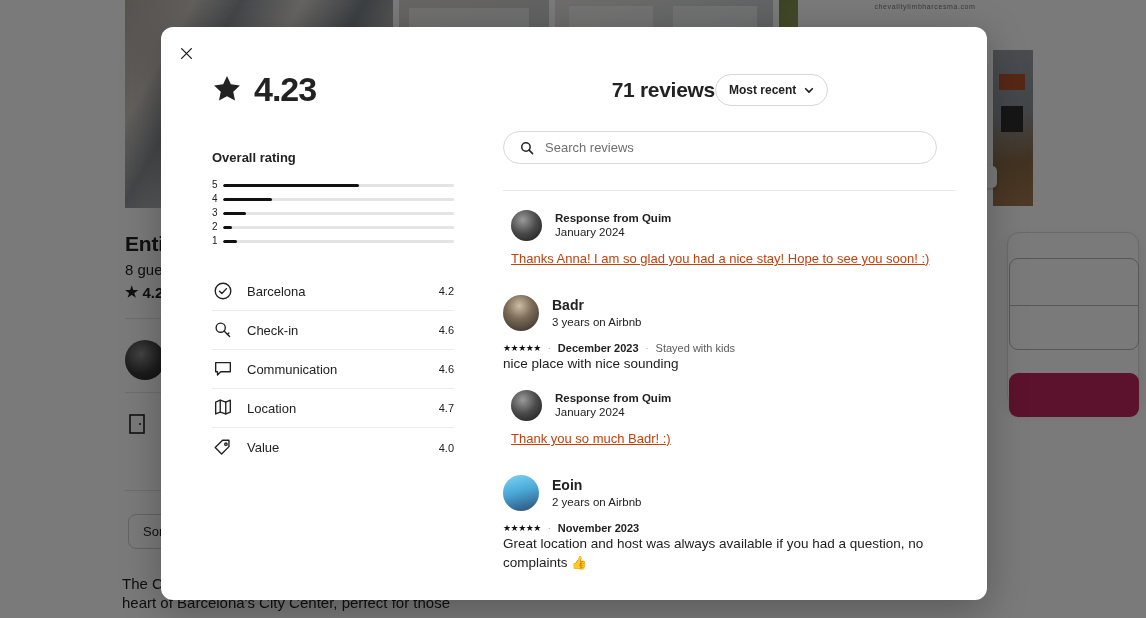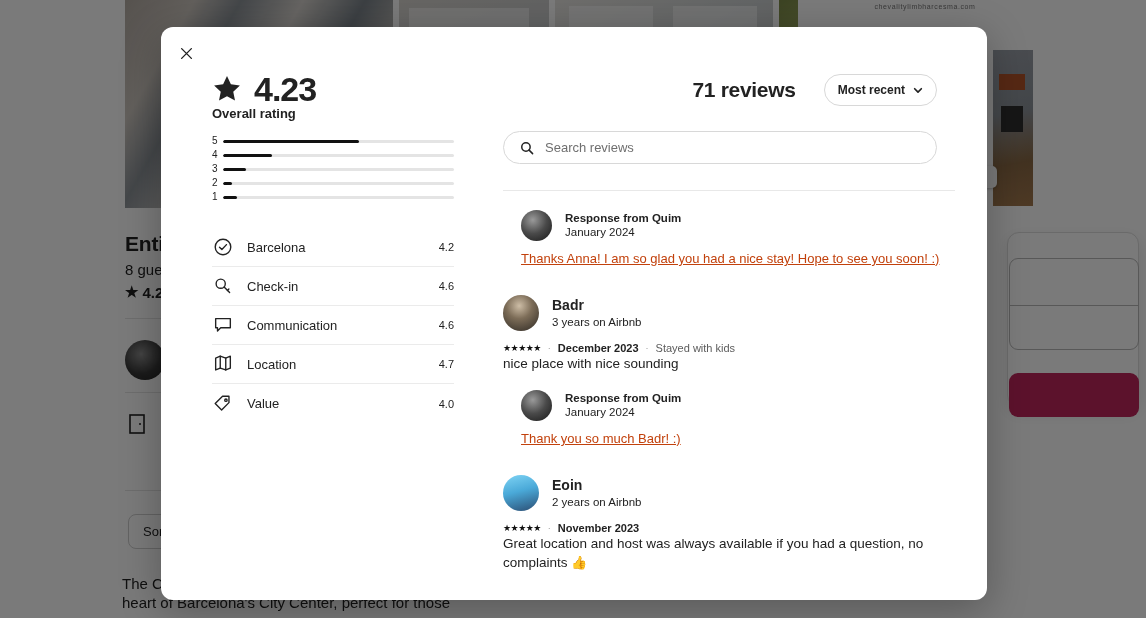--- a/index.html
+++ b/index.html
@@ -72,38 +72,38 @@
     border:none; background:transparent; cursor:pointer; border-radius:50%;
   }
   .close-btn svg { width:13px; height:13px; }
 
   
   .left-pane { position:absolute; left:212px; top:72px; width:242px; }
   .score-row { display:flex; align-items:center; gap:12px; }
   .score-star { width:30px; height:30px; flex:none; }
   .score-num { font-size:34px; font-weight:700; color:#222; letter-spacing:-1px; line-height:1; }
 
-  .overall-label { font-size:13px; font-weight:600; color:#222; }
+  .overall-label { margin-top:44px; font-size:13px; font-weight:600; color:#222; }
 
   .dist { margin-top:13px; }
   .dist-row { display:flex; align-items:center; height:14px; }
   .dist-n { width:11px; font-size:10px; color:#222; text-align:left; line-height:1; }
   .dist-track { flex:1; height:3px; background:#e4e4e4; border-radius:2px; overflow:hidden; }
   .dist-fill { height:100%; background:#111; border-radius:2px; }
 
   .cats { margin-top:24px; }
   .cat-row { display:flex; align-items:center; height:39px; border-bottom:1px solid #ebebeb; }
   .cat-row:last-child { border-bottom:none;justify-content:space-between; }
   .cat-ico { width:22px; height:22px; flex:none; margin-right:13px; }
   .cat-name { flex:1; font-size:13px; color:#222; }
   .cat-val { font-size:11px; color:#222; }
 
   
   .right-pane { position:absolute; left:503px; top:74px; width:434px; }
-  .rp-head { display:flex; align-items:center; justify-content:flex-end;gap:28px; }
+  .rp-head { display:flex; align-items:center; justify-content:center; }
   .rp-title { font-size:21px; font-weight:700; color:#222; letter-spacing:-.3px; }
   .sort-btn {
     display:flex; align-items:center; gap:8px;
     border:1px solid #d8d8d8; border-radius:22px;
     padding:8px 13px; background:#fff; cursor:pointer;
     font-size:12px; color:#222; font-family:inherit; font-weight:600;
   }
   .sort-btn svg { width:10px; height:10px; }
 
   .search-wrap {
@@ -112,21 +112,21 @@
     background:#fff;
   }
   .search-wrap svg { width:14px; height:14px; flex:none; }
   .search-input { flex:1; border:none; outline:none; font-size:13px; color:#222; font-family:inherit; background:transparent; }
   .search-input::placeholder { color:#6f6f6f; }
 
   
   .rev-list { position:absolute; left:503px; top:190px; width:452px; height:410px; overflow:hidden; }
   .rev-top-rule { height:1px; background:#e8e8e8; margin-bottom:19px; }
 
-  .resp-block { margin-left:18px; }
+  .resp-block { margin-left:8px; }
   .resp-head { display:flex; align-items:center; gap:13px; }
   .resp-av { width:31px; height:31px; border-radius:50%; flex:none;
              background:radial-gradient(circle at 38% 32%, #9a9a9a 0%, #4a4a4a 48%, #161616 100%); }
   .resp-meta .n { font-size:11.5px; font-weight:700; color:#222; line-height:14px; }
   .resp-meta .d { font-size:11.5px; color:#222; line-height:15px; }
   .resp-text { margin-top:9px; font-size:13px; color:#c2410c; line-height:18px;text-decoration:underline; }
 
   .rev-item { margin-top:27px; }
   .rev-head { display:flex; align-items:center; gap:13px; }
   .rev-av { width:36px; height:36px; border-radius:50%; flex:none; }

